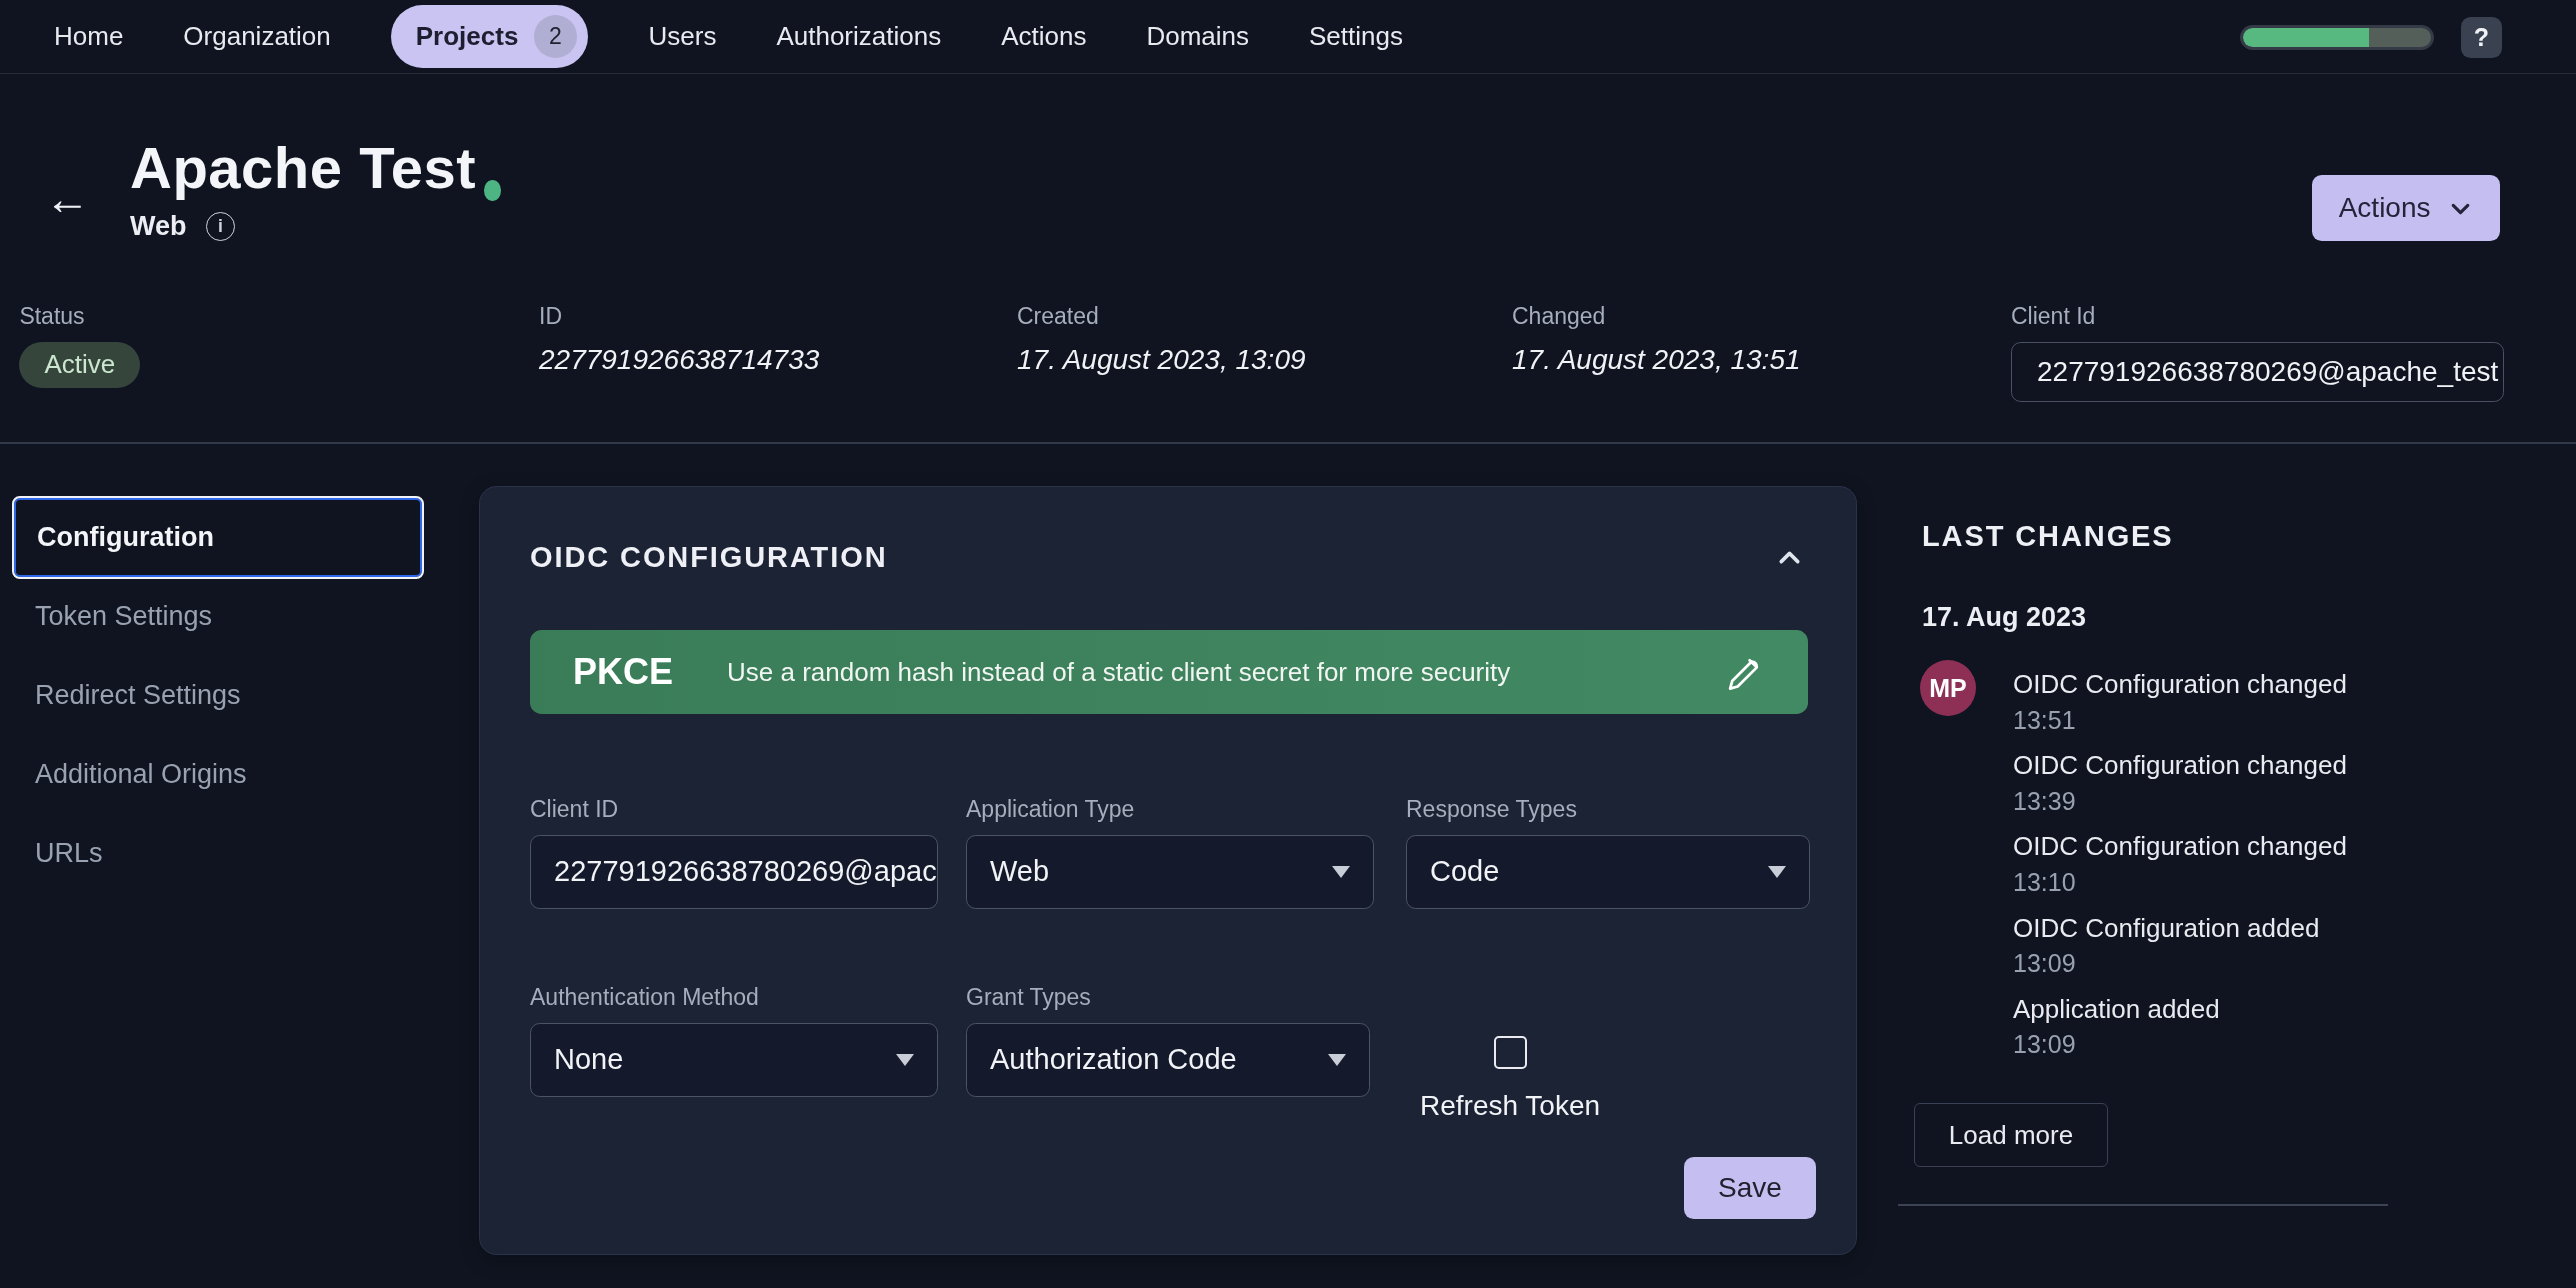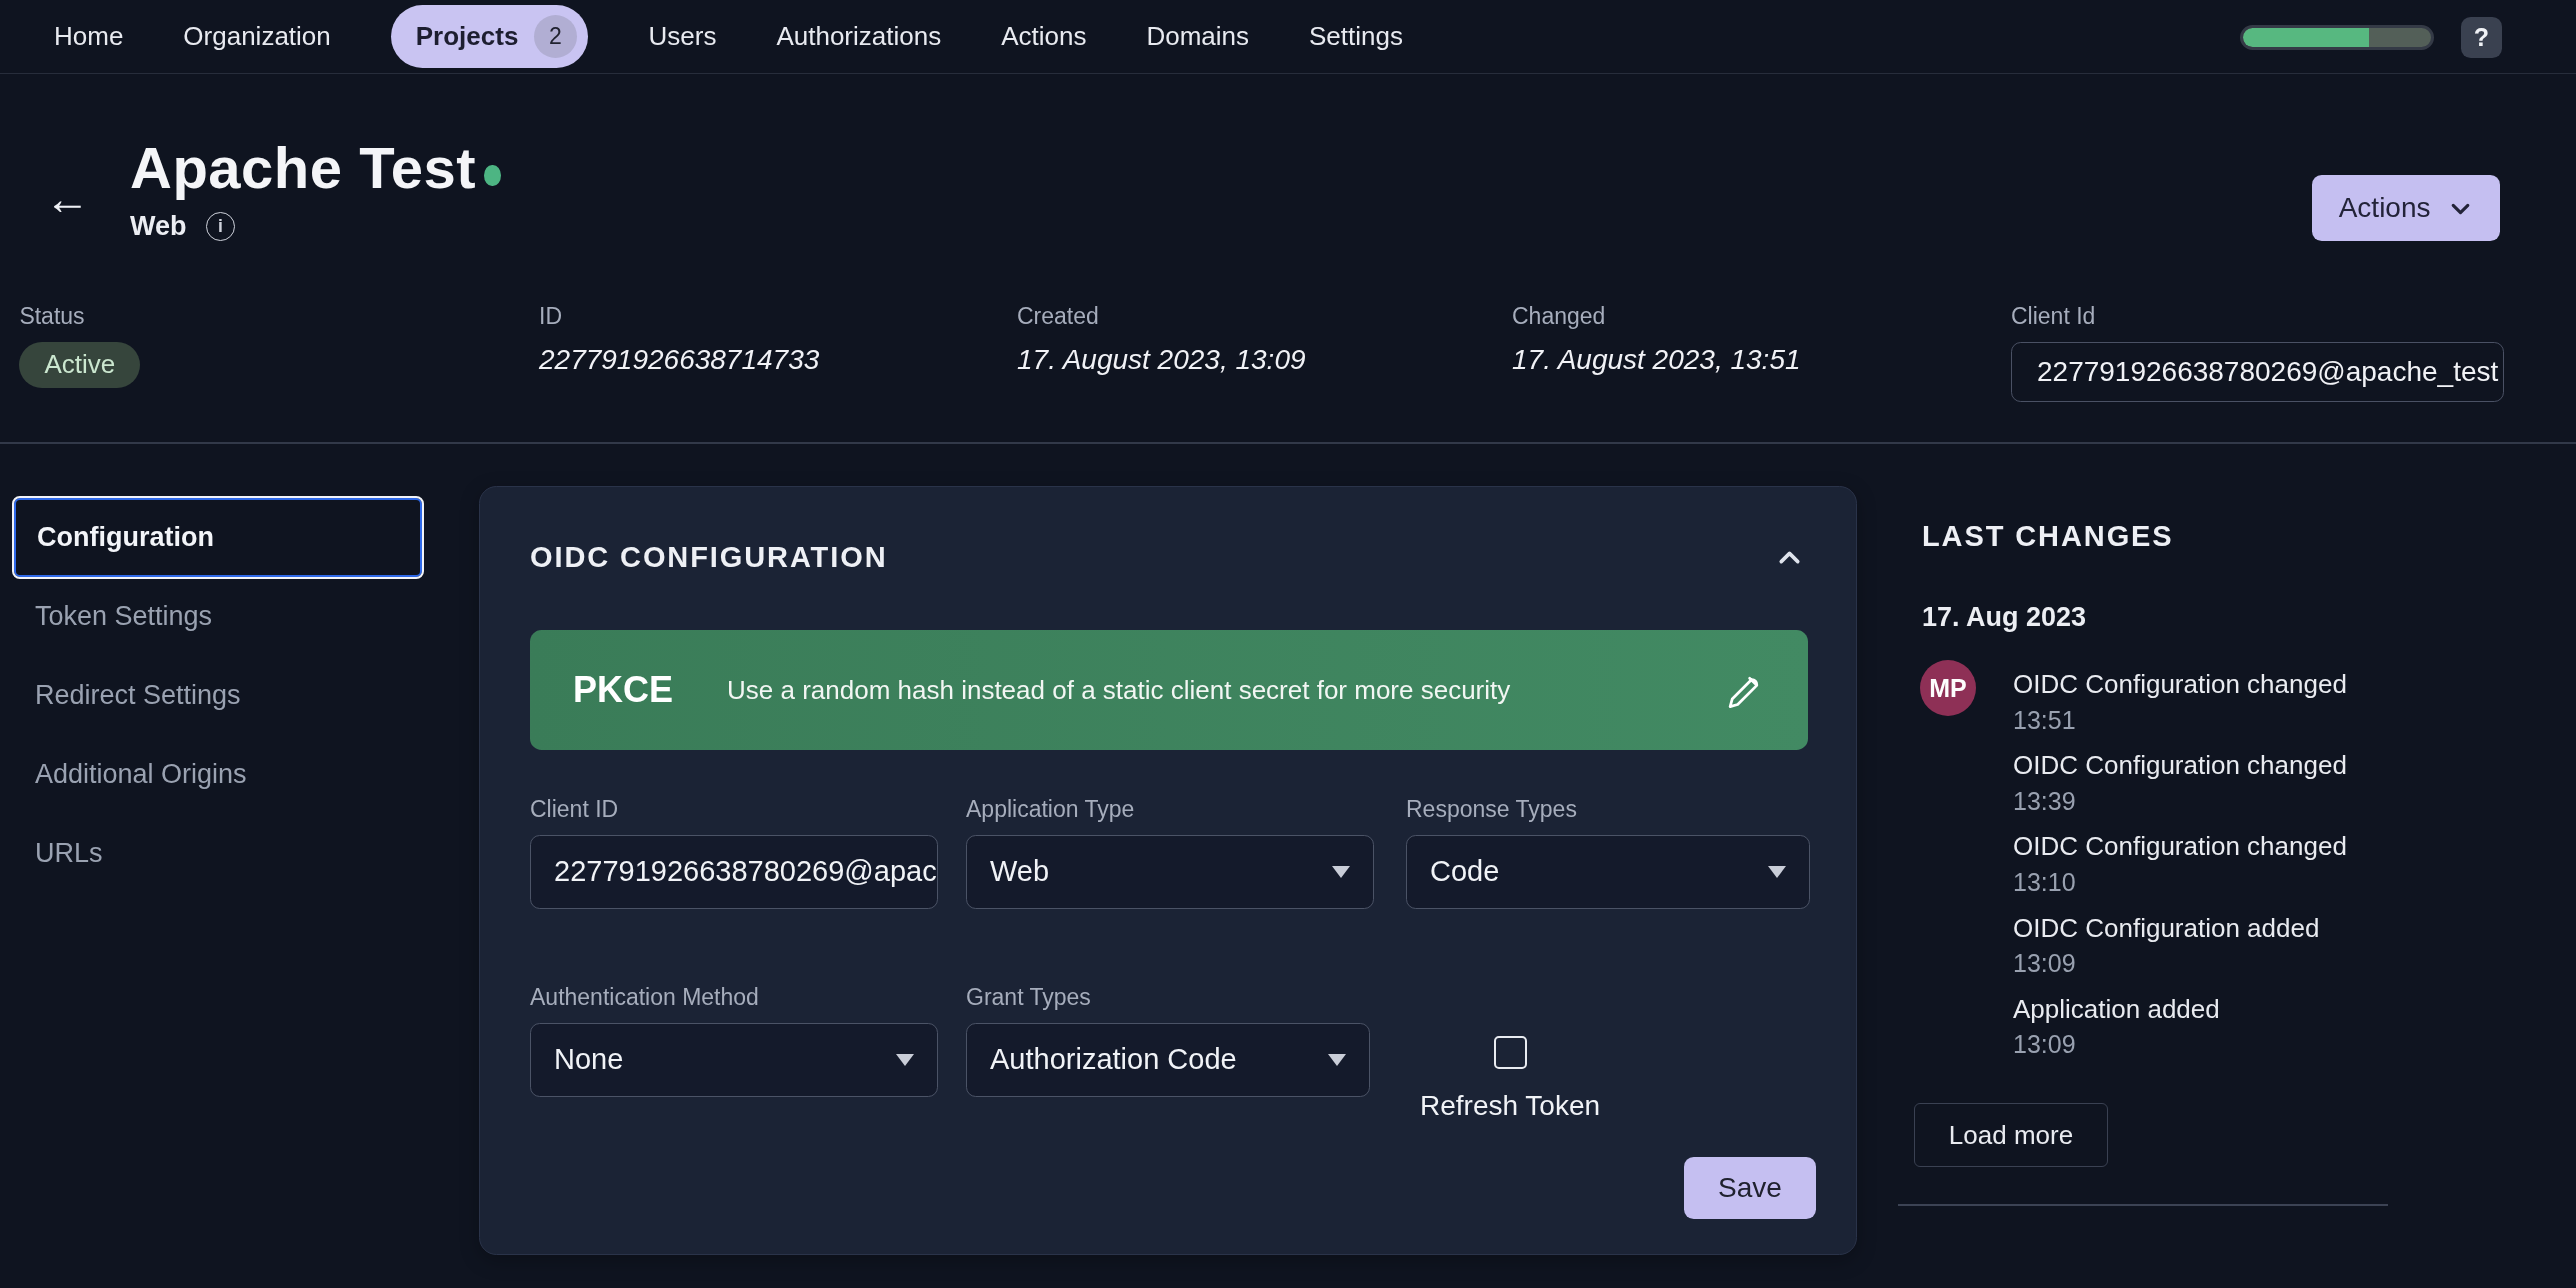--- a/index.html
+++ b/index.html
@@ -37,21 +37,21 @@
   .quota-fill { height:100%; background:#57b880; border-radius:970px 0 0 970px; }
   .help-btn {
     width:41px; height:41px; border-radius:9.7px; background:#3a4150;
     display:flex; align-items:center; justify-content:center;
     font-size:25px; font-weight:700; color:#f0f2f6; cursor:pointer;
   }
 
   
   .back-arrow { position:absolute; left:45px; top:173px; font-size:45px; color:#eef0f5; cursor:pointer; }
   .title-block { position:absolute; left:130px; top:134px; }
-  .title-row { display:flex; align-items:flex-start; gap:8px; }
+  .title-row { display:flex; align-items:flex-end; gap:8px; }
   .page-title { font-size:58px; font-weight:700; color:#f4f5f8; letter-spacing:0.5px; }
   .presence-dot { width:16.5px; height:21.4px; border-radius:50%; background:#4db583; margin-top:31px; }
   .subtitle-row { display:flex; align-items:center; gap:19.4px; margin-top:9.7px; }
   .subtitle { font-size:27px; font-weight:600; color:#eceef3; }
   .info-icon {
     width:29px; height:29px; border-radius:50%; border:1.9px solid #cfd3dc;
     display:flex; align-items:center; justify-content:center;
     font-size:17.5px; color:#cfd3dc; font-weight:600;
   }
   .actions-btn {
@@ -94,21 +94,21 @@
     position:absolute; left:479px; top:486px; width:1378px; height:769px;
     background:#1b2335; border:1px solid #2a3349; border-radius:17.5px;
     box-shadow:0 5.8px 19.4px rgba(0,0,0,0.25);
   }
   .card-header {
     position:absolute; left:50px; top:54px; font-size:29px; font-weight:600;
     letter-spacing:1.9px; color:#eef0f5;
   }
   .collapse-btn { position:absolute; right:50px; top:54px; width:33px; height:33px; cursor:pointer; }
   .pkce-banner {
-    position:absolute; left:50px; top:143px; width:1278px; height:120px;
+    position:absolute; left:50px; top:143px; width:1278px; height:84px;
     background:linear-gradient(90deg,#3a7c58,#428a63); border-radius:11.6px;
     display:flex; align-items:center; padding:8px 43px; gap:54px;
   }
   .pkce-title { font-size:36px; font-weight:700; color:#ffffff; }
   .pkce-desc { font-size:26px; color:#f2f6f3; flex:1; }
   .pkce-edit { width:41px; height:41px; cursor:pointer; }
 
   .field { position:absolute; }
   .field-label { font-size:23px; color:#a6adbc; margin-bottom:11.6px; }
   .text-input, .select-box {

